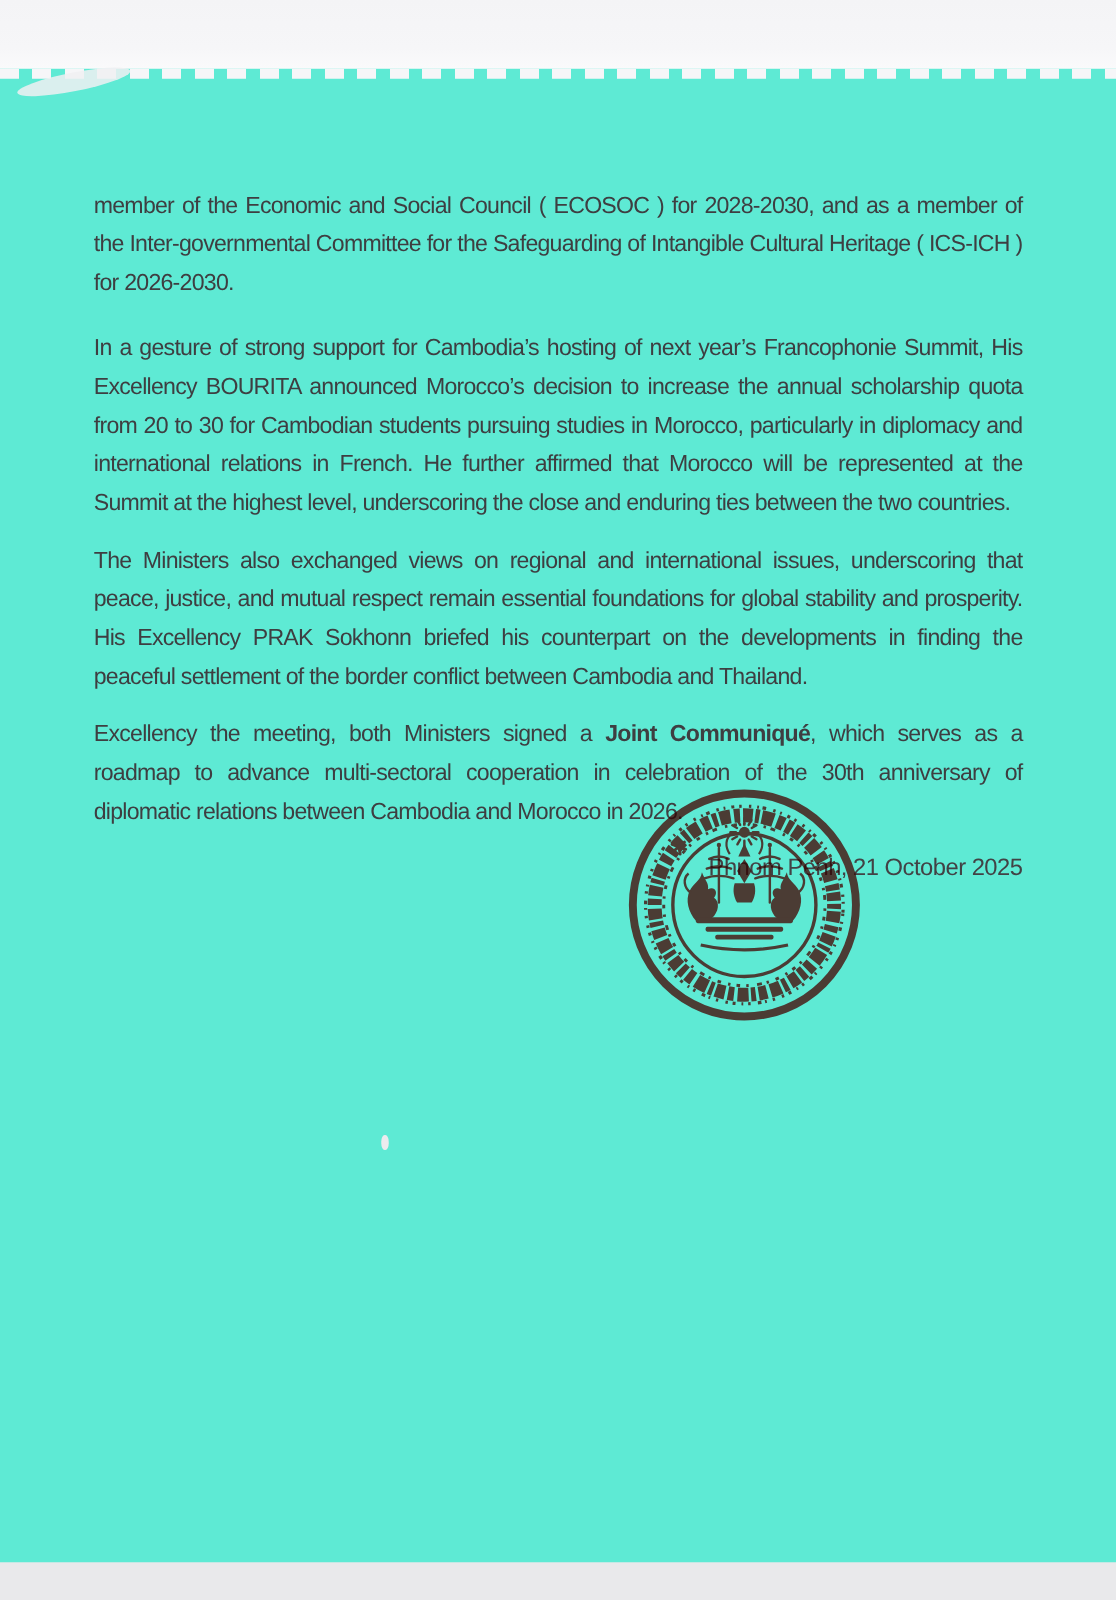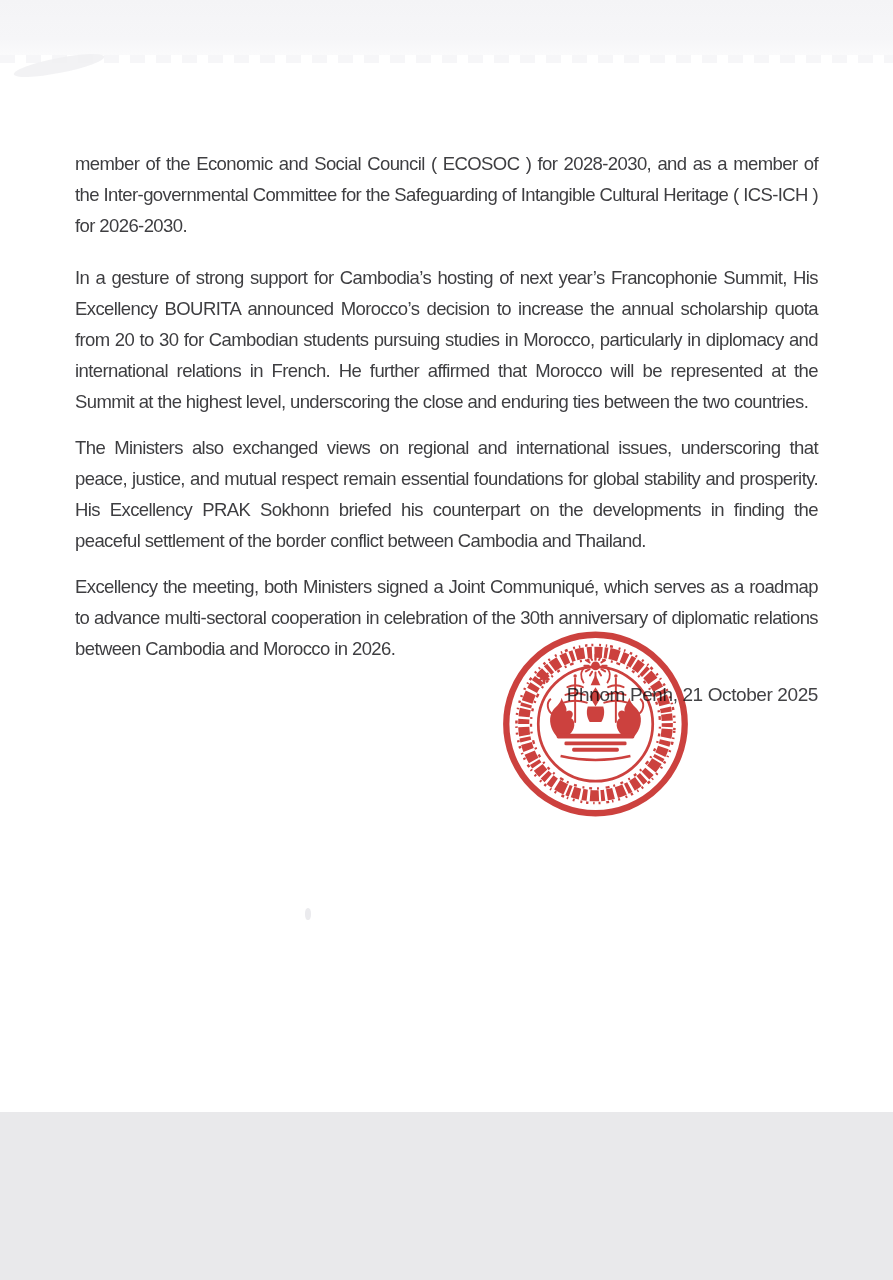--- a/index.html
+++ b/index.html
@@ -1,20 +1,20 @@
 <!DOCTYPE html>
 <html style="--stamp-color: #c8322f;"><head>
 <meta charset="utf-8">
 <style>
   html,body{margin:0;padding:0;background:#e9e9eb;}
   .page{
     position:relative;
-    width:893px;height:1112px;
+    width:893px;height:1250px;
     margin:0 auto;
-    background:#ffffff;
+    background:#5eead4;
     overflow:hidden;
     font-family:"Liberation Sans", sans-serif;
   }
   
   .scan-band{
     position:absolute;top:0;left:0;right:0;height:55px;
     background:linear-gradient(180deg,#f4f4f6 0%,#f6f6f8 70%,#fafafb 100%);
   }
   .scan-band::after{
     content:'';position:absolute;top:100%;left:0;right:0;height:8px;
@@ -32,21 +32,21 @@
   .content{
     position:absolute;left:75px;top:148px;width:743px;
     color:#3e3e41;
     font-size:18.5px;line-height:31px;letter-spacing:-0.6px;
   }
   .content p{
     margin:0 0 15px 0;
     text-align:justify;
   }
   .content p.first{margin-bottom:21px;}
-  .content strong{font-weight:normal;}
+  .content strong{font-weight:bold;}
   .dateline{
     margin-top:10px;
     text-align:right;
     font-size:19px;
     letter-spacing:-0.4px;
     color:#424245;
   }
   
   .stamp{
     position:absolute;left:497px;top:627px;width:197px;height:194px;

